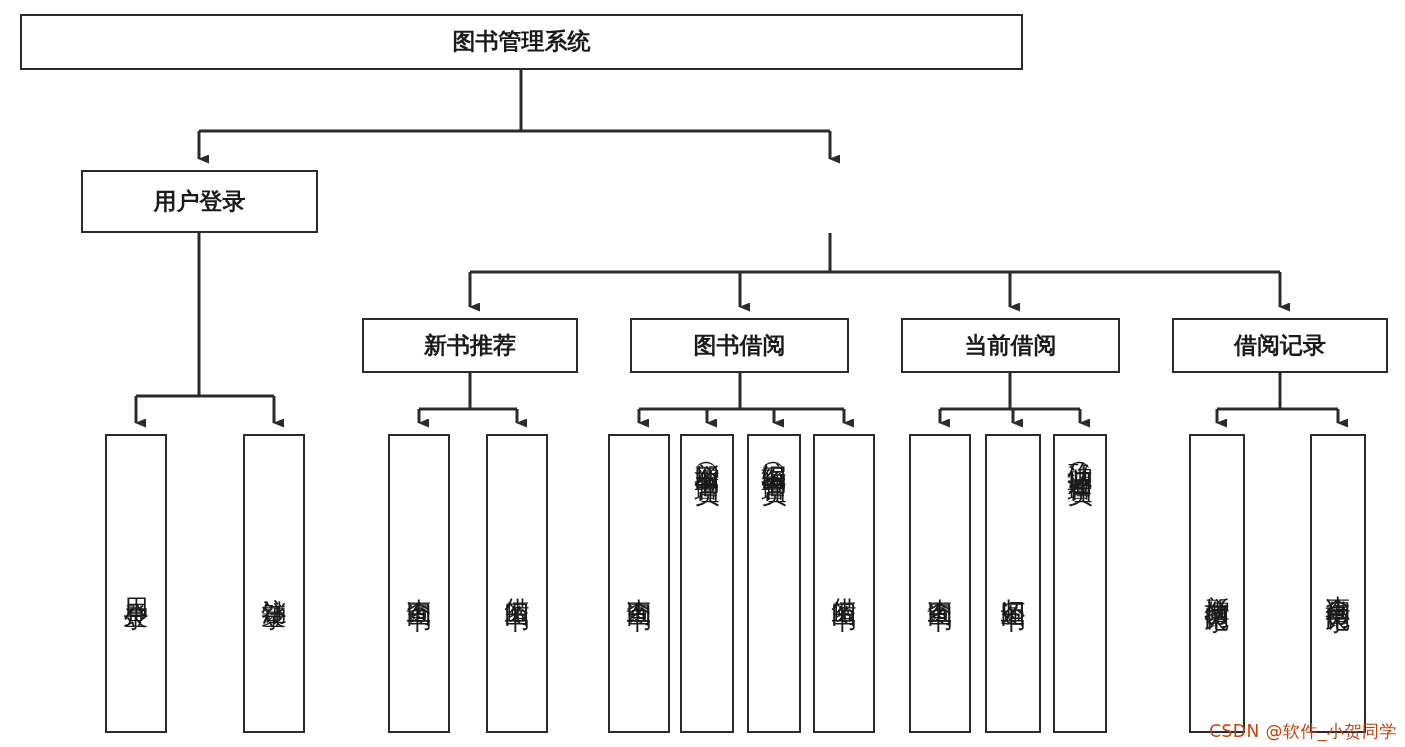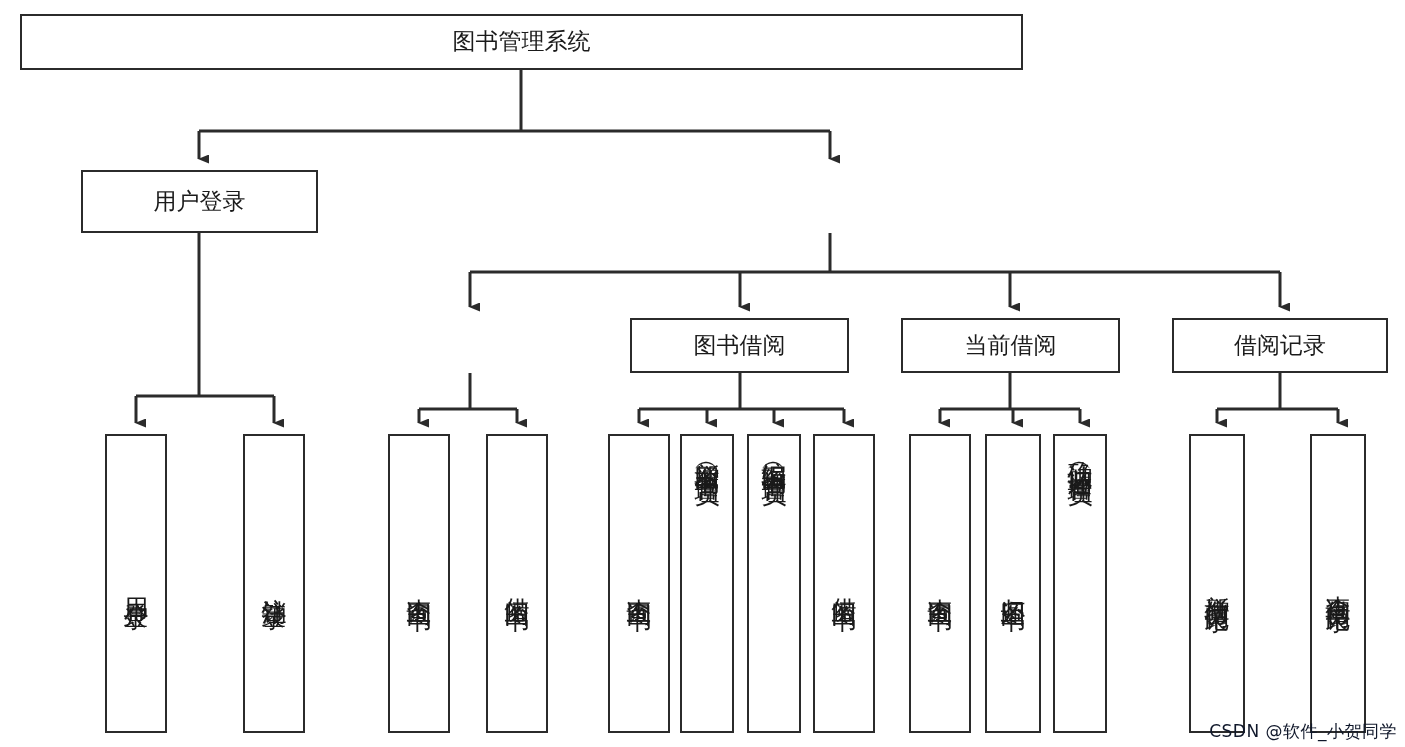--- a/index.html
+++ b/index.html
@@ -36,20 +36,21 @@
     color: #1a1a1a;
   }
   .node-label {
     display: block;
     text-align: center;
     line-height: 1.18;
     white-space: nowrap;
   }
   .node.horizontal .node-label {
     font-size: 23px;
+    font-weight: bold;
   }
   .node.vertical {
     align-items: flex-start;
     padding-top: 6px;
   }
   .node.vertical .node-label {
     writing-mode: vertical-rl;
     text-orientation: upright;
     font-size: 25px;
     letter-spacing: 3px;
@@ -58,21 +59,21 @@
   }
   .node.leaf-mid {
     align-items: center;
     padding-top: 0;
   }
   #watermark {
     position: absolute;
     right: 8px;
     bottom: 4px;
     font-size: 17px;
-    color: #0f172a;
+    color: #c2410c;
     letter-spacing: 0.5px;
     white-space: nowrap;
   }
 </style>
 </head>
 <body>
 
 <div id="diagram-root">
 
   <svg id="edge-layer" viewBox="0 0 1405 747" xmlns="http://www.w3.org/2000/svg">
@@ -138,20 +139,23 @@
   </svg>
 
   <div class="node horizontal" style="left:20px; top:14px; width:1003px; height:56px;">
     <span class="node-label">图书管理系统</span>
   </div>
 
   <div class="node horizontal" style="left:81px; top:170px; width:237px; height:63px;">
     <span class="node-label">用户登录</span>
   </div>
 
+  <div class="node horizontal" style="left:362px; top:318px; width:216px; height:55px;">
+    <span class="node-label">新书推荐</span>
+  </div>
   <div class="node horizontal" style="left:630px; top:318px; width:219px; height:55px;align-items:center;">
     <span class="node-label">图书借阅</span>
   </div>
   <div class="node horizontal" style="left:901px; top:318px; width:219px; height:55px;">
     <span class="node-label">当前借阅</span>
   </div>
   <div class="node horizontal" style="left:1172px; top:318px; width:216px; height:55px;">
     <span class="node-label">借阅记录</span>
   </div>
 

